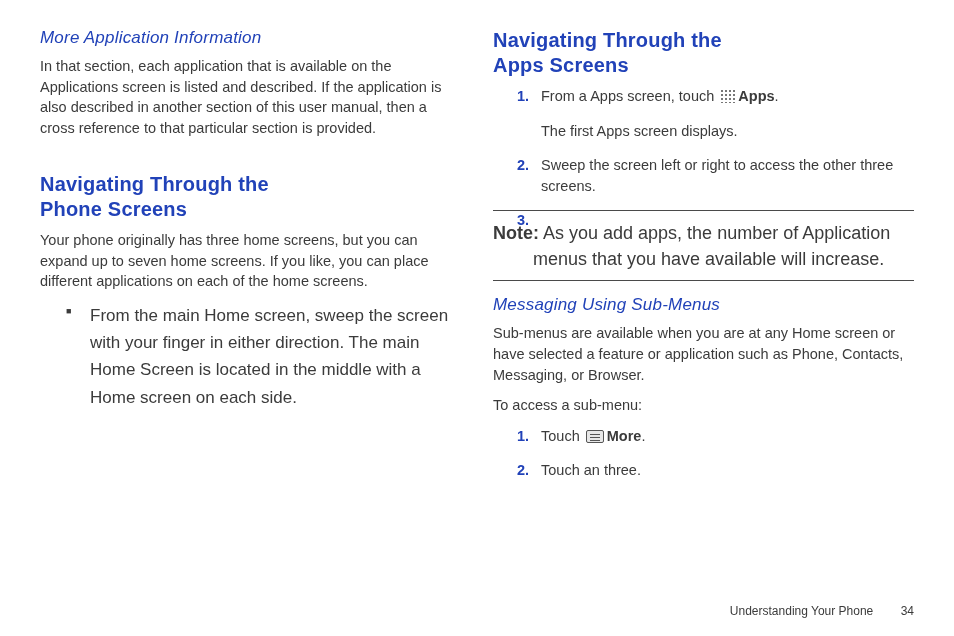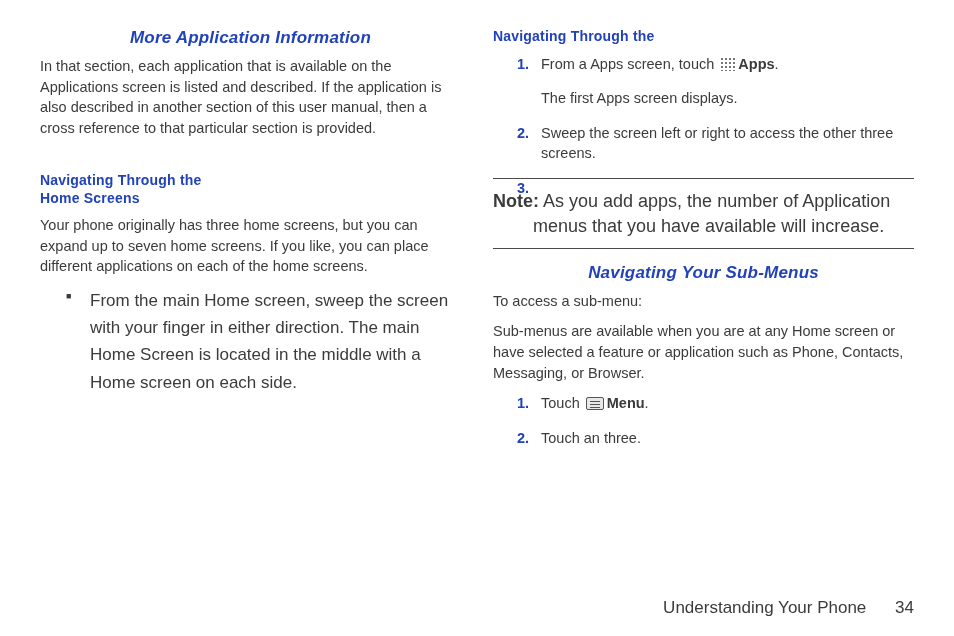--- a/index.html
+++ b/index.html
@@ -15,30 +15,29 @@
     }
     .columns {
       display: flex;
       gap: 32px;
       flex: 1;
     }
     .col { width: 50%; }
     .h-sub {
       color: #2142b8;
       font-style: italic;
-      font-weight: bold;
+      font-weight: normal;
       font-size: 17px;
       margin-bottom: 8px;
       letter-spacing: 0.2px;
-      text-align: center;
     }
     .h-main {
       color: #2142b8;
       font-weight: 900;
-      font-size: 14px;
+      font-size: 20px;
       line-height: 1.25;
       margin-bottom: 8px;
       letter-spacing: 0.2px;
     }
     p.body {
       font-size: 14.5px;
       line-height: 1.42;
       margin-bottom: 10px;
       color: #3b3b3b;
     }
@@ -133,50 +132,51 @@
       font-size: 18px;
       line-height: 1.42;
       padding-left: 40px;
       text-indent: -40px;
       color: #3b3b3b;
       margin-bottom: 8px;
     }
     .note .note-label { font-weight: bold; }
     .footer {
       text-align: right;
-      font-size: 17px;
+      font-size: 12px;
       color: #3b3b3b;
       padding-top: 6px;
     }
     .footer .pg { margin-left: 24px; }
   </style>
 </head>
 <body>
 
 <div class="columns">
 
   <div class="col">
     <div class="h-sub">More Application Information</div>
     <p class="body">In that section, each application that is available on the Applications screen is listed and described. If the application is also described in another section of this user manual, then a cross reference to that particular section is provided.</p>
 
     <div class="vspace"></div>
 
     <div class="h-main">
       <span>Navigating Through the</span><br>
-      <span>Home Screens</span>
+      <span>Phone Screens</span>
     </div>
     <p class="body">Your phone originally has three home screens, but you can expand up to seven home screens. If you like, you can place different applications on each of the home screens.</p>
     <ul class="bullet">
       <li>From the main Home screen, sweep the screen with your finger in either direction. The main Home Screen is located in the middle with a Home screen on each side.</li>
     </ul>
   </div>
 
   <div class="col">
     <div class="h-main">
       <span>Navigating Through the</span><br>
+      <span>Apps Screens</span>
     </div>
 
     <ol class="numlist">
       <li>
         <span class="num">1.</span>
         <span>From a Apps screen, touch </span><span class="icon-apps"><span></span></span><span class="bold">Apps</span><span>.</span>
         <span class="step-extra">The first Apps screen displays.</span>
       </li>
       <li>
         <span class="num">2.</span>
@@ -186,28 +186,28 @@
         <span class="num">3.</span>
       </li>
     </ol>
 
     <hr class="hr">
     <p class="note">
       <span class="note-label">Note:</span><span> As you add apps, the number of Application menus that you have available will increase.</span>
     </p>
     <hr class="hr" style="margin-bottom:14px;">
 
-    <div class="h-sub">Navigating Your Sub-Menus</div>
+    <div class="h-sub">Messaging Using Sub-Menus</div>
+    <p class="body">Sub-menus are available when you are at any Home screen or have selected a feature or application such as Phone, Contacts, Messaging, or Browser.</p>
     <p class="body">To access a sub-menu:</p>
-    <p class="body">Sub-menus are available when you are at any Home screen or have selected a feature or application such as Phone, Contacts, Messaging, or Browser.</p>
 
     <ol class="numlist">
       <li>
         <span class="num">1.</span>
-        <span>Touch </span><span class="icon-menu"></span><span class="bold">Menu</span><span>.</span>
+        <span>Touch </span><span class="icon-menu"></span><span class="bold">More</span><span>.</span>
       </li>
       <li style="margin-bottom:0;">
         <span class="num">2.</span>
         <span>Touch an three.</span>
       </li>
     </ol>
   </div>
 
 </div>
 

